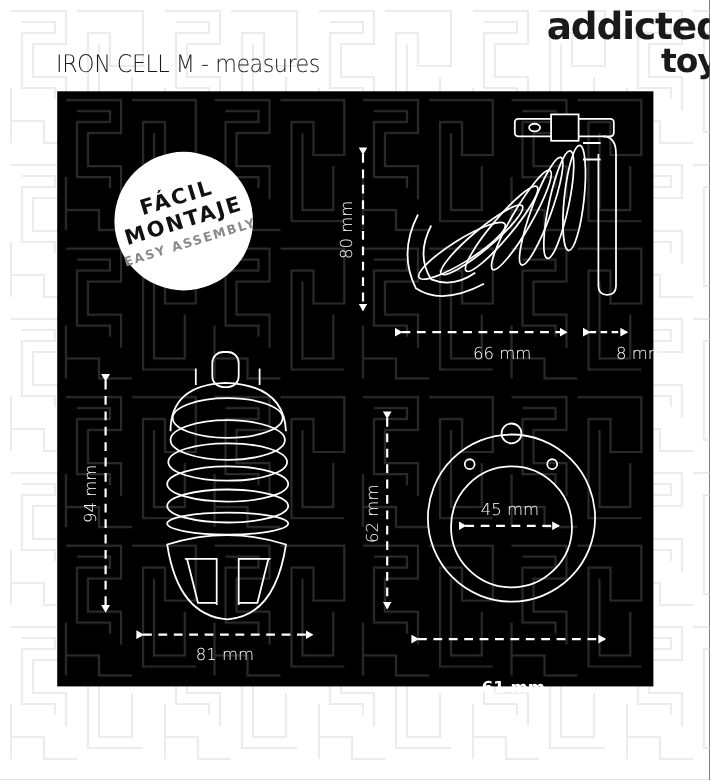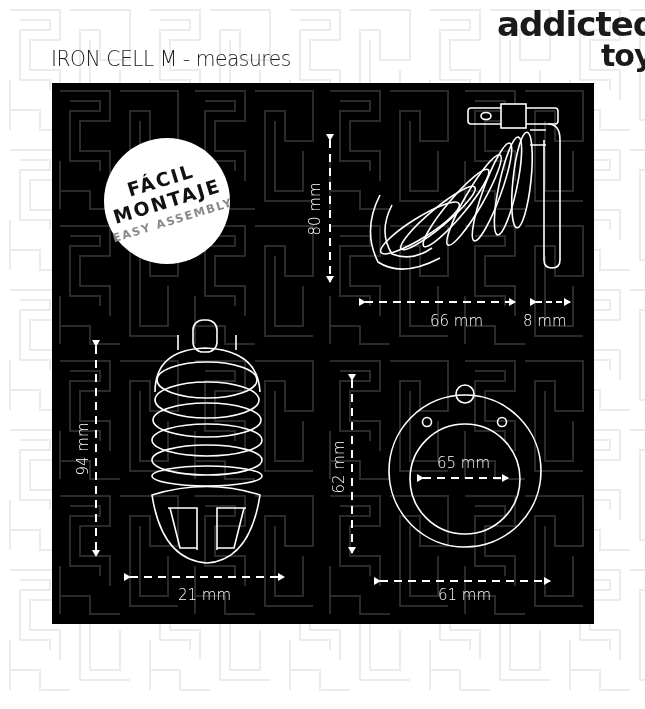--- a/index.html
+++ b/index.html
@@ -155,18 +155,18 @@
     <line x1="96" y1="346" x2="96" y2="556" marker-start="url(#ah)" marker-end="url(#ah)"></line>
     <line x1="130" y1="577" x2="284" y2="577" marker-start="url(#ah)" marker-end="url(#ah)"></line>
     <line x1="352" y1="380" x2="352" y2="553" marker-start="url(#ah)" marker-end="url(#ah)"></line>
     <line x1="380" y1="581" x2="550" y2="581" marker-start="url(#ah)" marker-end="url(#ah)"></line>
     <line x1="423" y1="478" x2="508" y2="478" marker-start="url(#ah)" marker-end="url(#ah)"></line>
   </g>
 </svg>
 
 <div class="dim v" style="left:288px; top:200px;">80 mm</div>
 <div class="dim" style="left:412px; top:312px;padding-left:18px;">66 mm</div>
-<div class="dim" style="left:523px; top:312px;">8 mm</div>
+<div class="dim" style="left:560px; top:312px;">8 mm</div>
 <div class="dim v" style="left:56px; top:440px;">94 mm</div>
-<div class="dim" style="left:178px; top:586px;">21 mm</div>
+<div class="dim" style="left:178px; top:586px;">81 mm</div>
 <div class="dim v" style="left:312px; top:458px;">62 mm</div>
-<div class="dim" style="left:438px; top:586px;">61 mm</div>
-<div class="dim" style="left:437px; top:454px;">65 mm</div>
+<div class="dim" style="left:438px; top:616px;font-weight:bold;">61 mm</div>
+<div class="dim" style="left:437px; top:454px;">45 mm</div>
 
 </body></html>

